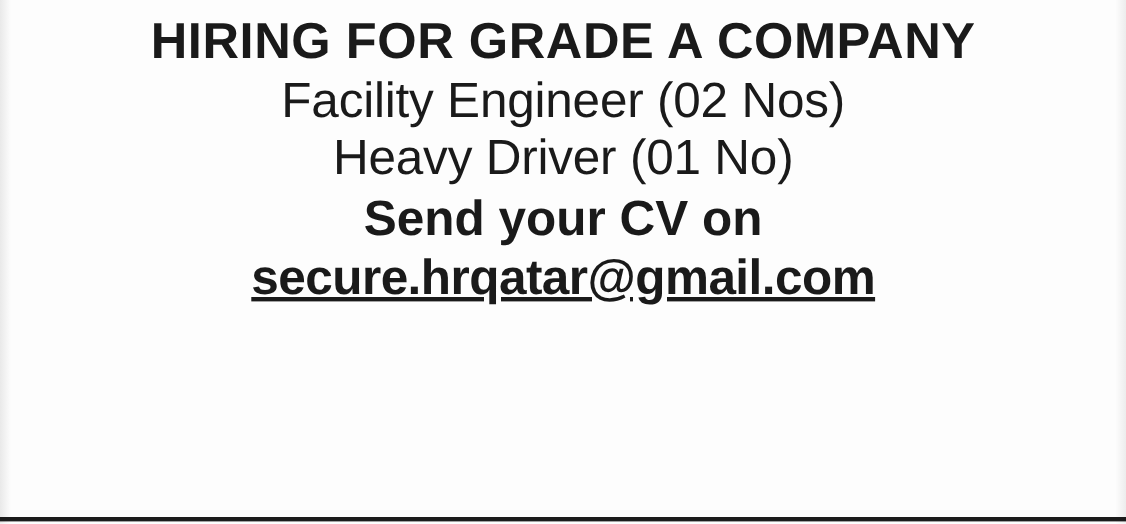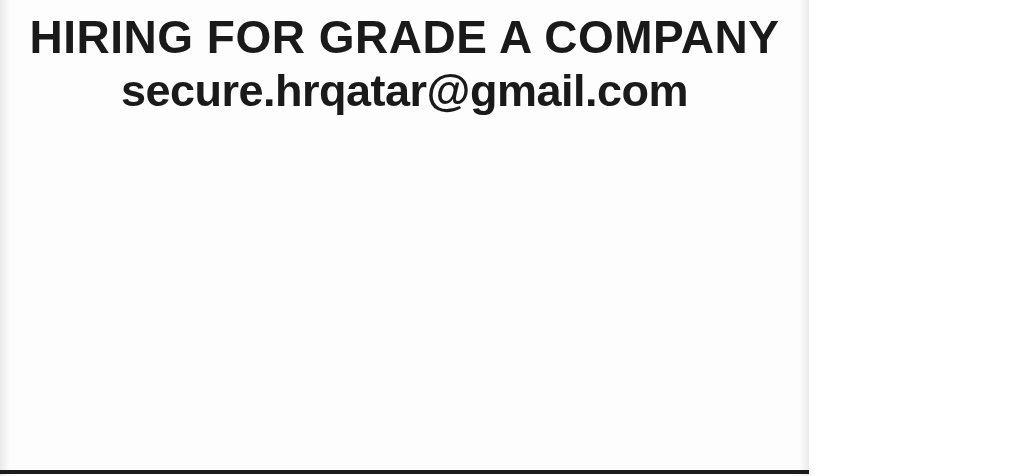--- a/index.html
+++ b/index.html
@@ -8,21 +8,21 @@
   }
   body {
     width: 1024px;
     height: 476px;
     background: #ffffff;
     font-family: "Liberation Sans", sans-serif;
     overflow: hidden;
   }
   .ad-canvas {
     position: relative;
-    width: 809px;
+    width: 1024px;
     height: 476px;
     background: #fdfdfd;
     box-sizing: border-box;
     display: flex;
     flex-direction: column;
     align-items: center;
     justify-content: flex-start;
     padding-top: 14px;
   }
   
@@ -71,33 +71,37 @@
   .cta {
     font-size: 45px;
     font-weight: bold;
     margin-top: 4px;
     margin-bottom: 8px;
   }
   .email {
     font-size: 45px;
     font-weight: bold;
     letter-spacing: -0.5px;
+    text-decoration: underline;
   }
 </style>
 </head>
 <body>
 
 <div class="ad-canvas">
 
   <div class="edge-left"></div>
   <div class="edge-right"></div>
 
   <div class="ad-line headline">HIRING FOR GRADE A COMPANY</div>
 
+  <div class="ad-line role">Facility Engineer (02 Nos)</div>
 
 
 
+  <div class="ad-line role">Heavy Driver (01 No)</div>
 
+  <div class="ad-line cta">Send your CV on</div>
 
   <div class="ad-line email">secure.hrqatar@gmail.com</div>
 
   <div class="bottom-rule"></div>
 </div>
 
 </body></html>

